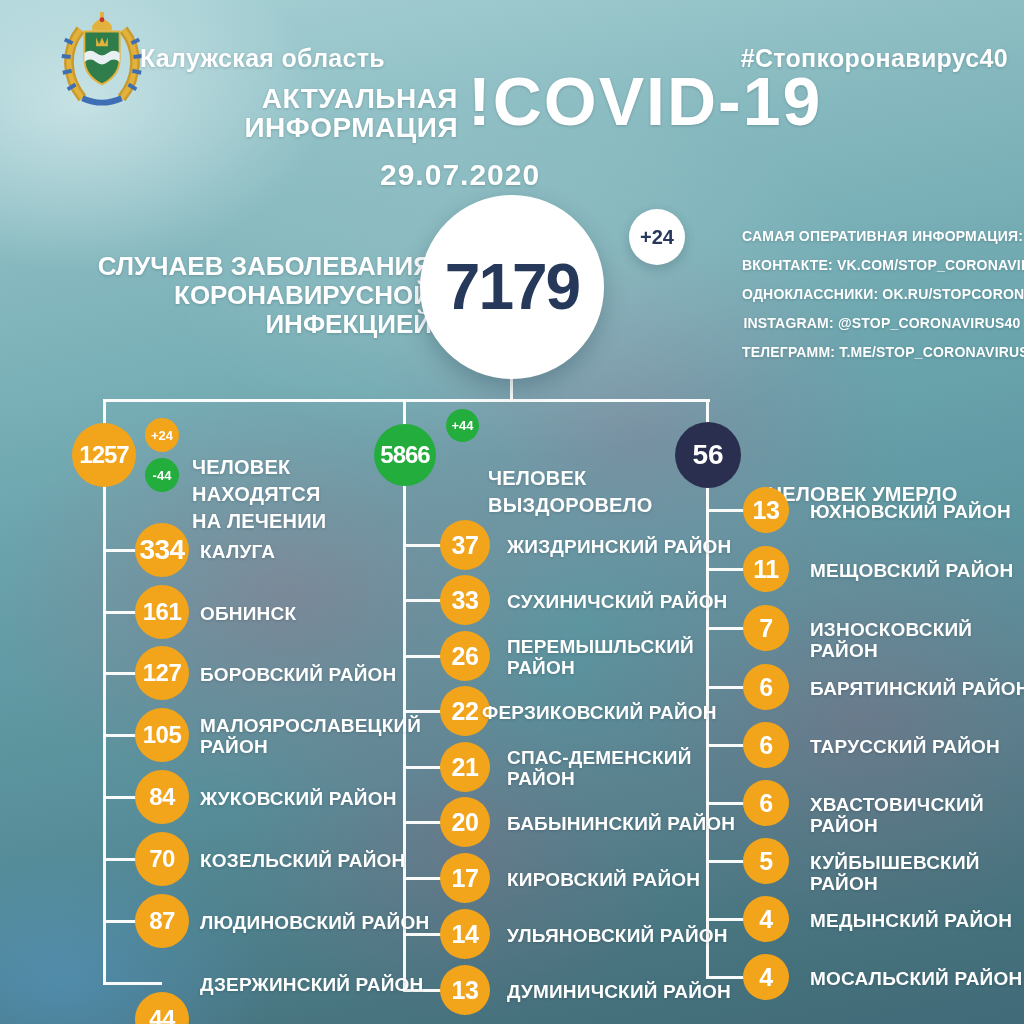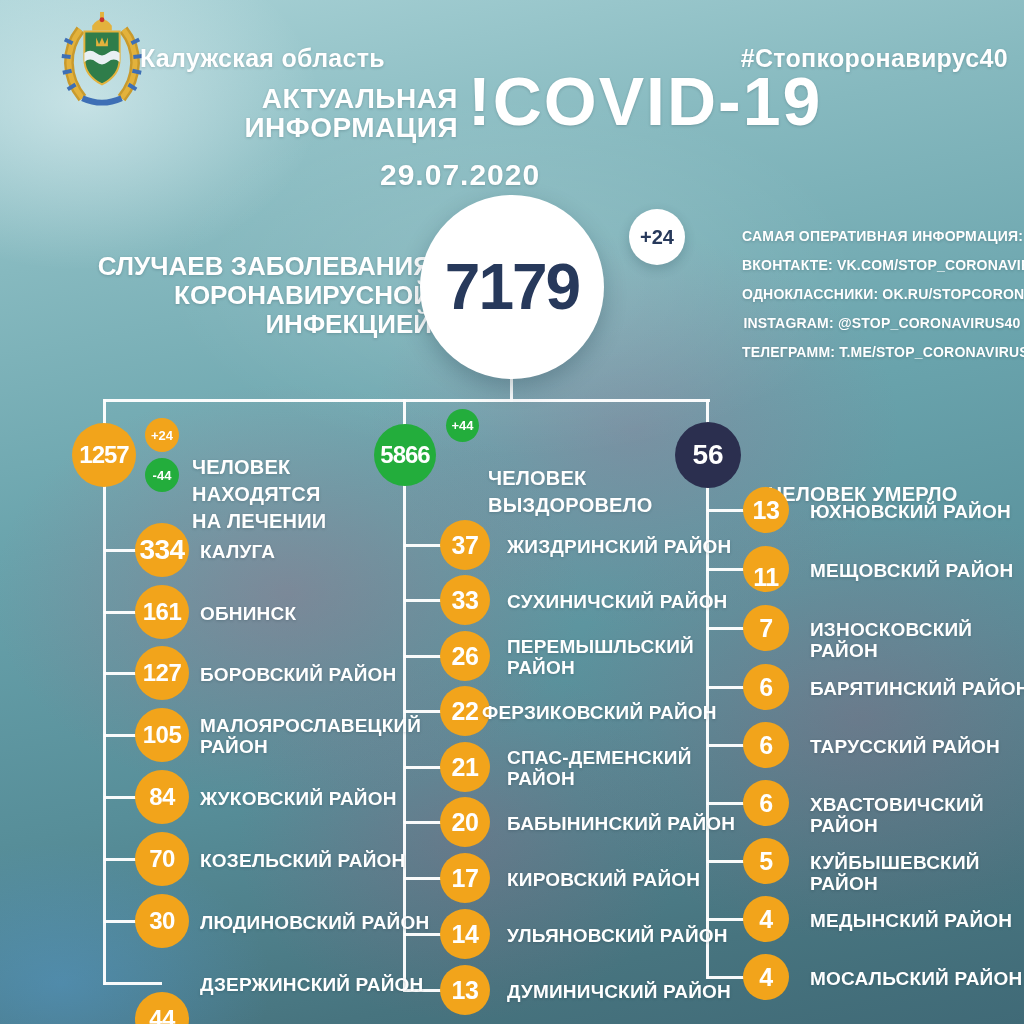--- a/index.html
+++ b/index.html
@@ -184,21 +184,21 @@
       <div class="row-label" style="left: 200px; top: 787.5px;">
         <div>ЖУКОВСКИЙ РАЙОН</div>
       </div>
       <div class="circle" style="left: 135px; top: 832px; width: 54px; height: 54px; background: rgb(242, 164, 27); font-size: 24px; letter-spacing: -0.5px;">
         <span>70</span>
       </div>
       <div class="row-label" style="left: 200px; top: 849.5px;">
         <div>КОЗЕЛЬСКИЙ РАЙОН</div>
       </div>
       <div class="circle" style="left: 135px; top: 894px; width: 54px; height: 54px; background: rgb(242, 164, 27); font-size: 24px; letter-spacing: -0.5px;">
-        <span>30</span>
+        <span>87</span>
       </div>
       <div class="row-label" style="left: 200px; top: 911.5px;">
         <div>ЛЮДИНОВСКИЙ РАЙОН</div>
       </div>
       <div class="circle" style="left: 135px; top: 992px; width: 54px; height: 54px; background: rgb(242, 164, 27); font-size: 24px; letter-spacing: -0.5px;">
         <span>44</span>
       </div>
       <div class="row-label" style="left: 200px; top: 973.5px;">
         <div>ДЗЕРЖИНСКИЙ РАЙОН</div>
       </div>
@@ -257,21 +257,21 @@
       </div>
       <div class="row-label" style="left: 507px; top: 980.5px;">
         <div>ДУМИНИЧСКИЙ РАЙОН</div>
       </div>
       <div class="circle" style="left: 743px; top: 487px; width: 46px; height: 46px; background: rgb(242, 164, 27); font-size: 25px; letter-spacing: -0.5px;">
         <span>13</span>
       </div>
       <div class="row-label" style="left: 810px; top: 500.5px;">
         <div>ЮХНОВСКИЙ РАЙОН</div>
       </div>
-      <div class="circle" style="left: 743px; top: 546px; width: 46px; height: 46px; background: rgb(242, 164, 27); font-size: 25px; letter-spacing: -0.5px; align-items: flex-end;">
+      <div class="circle" style="left: 743px; top: 546px; width: 46px; height: 46px; background: rgb(242, 164, 27); font-size: 25px; letter-spacing: -0.5px;">
         <span>11</span>
       </div>
       <div class="row-label" style="left: 810px; top: 559.5px;">
         <div>МЕЩОВСКИЙ РАЙОН</div>
       </div>
       <div class="circle" style="left: 743px; top: 605px; width: 46px; height: 46px; background: rgb(242, 164, 27); font-size: 25px; letter-spacing: -0.5px;">
         <span>7</span>
       </div>
       <div class="row-label" style="left: 810px; top: 618.5px;">
         <div>ИЗНОСКОВСКИЙ РАЙОН</div>

